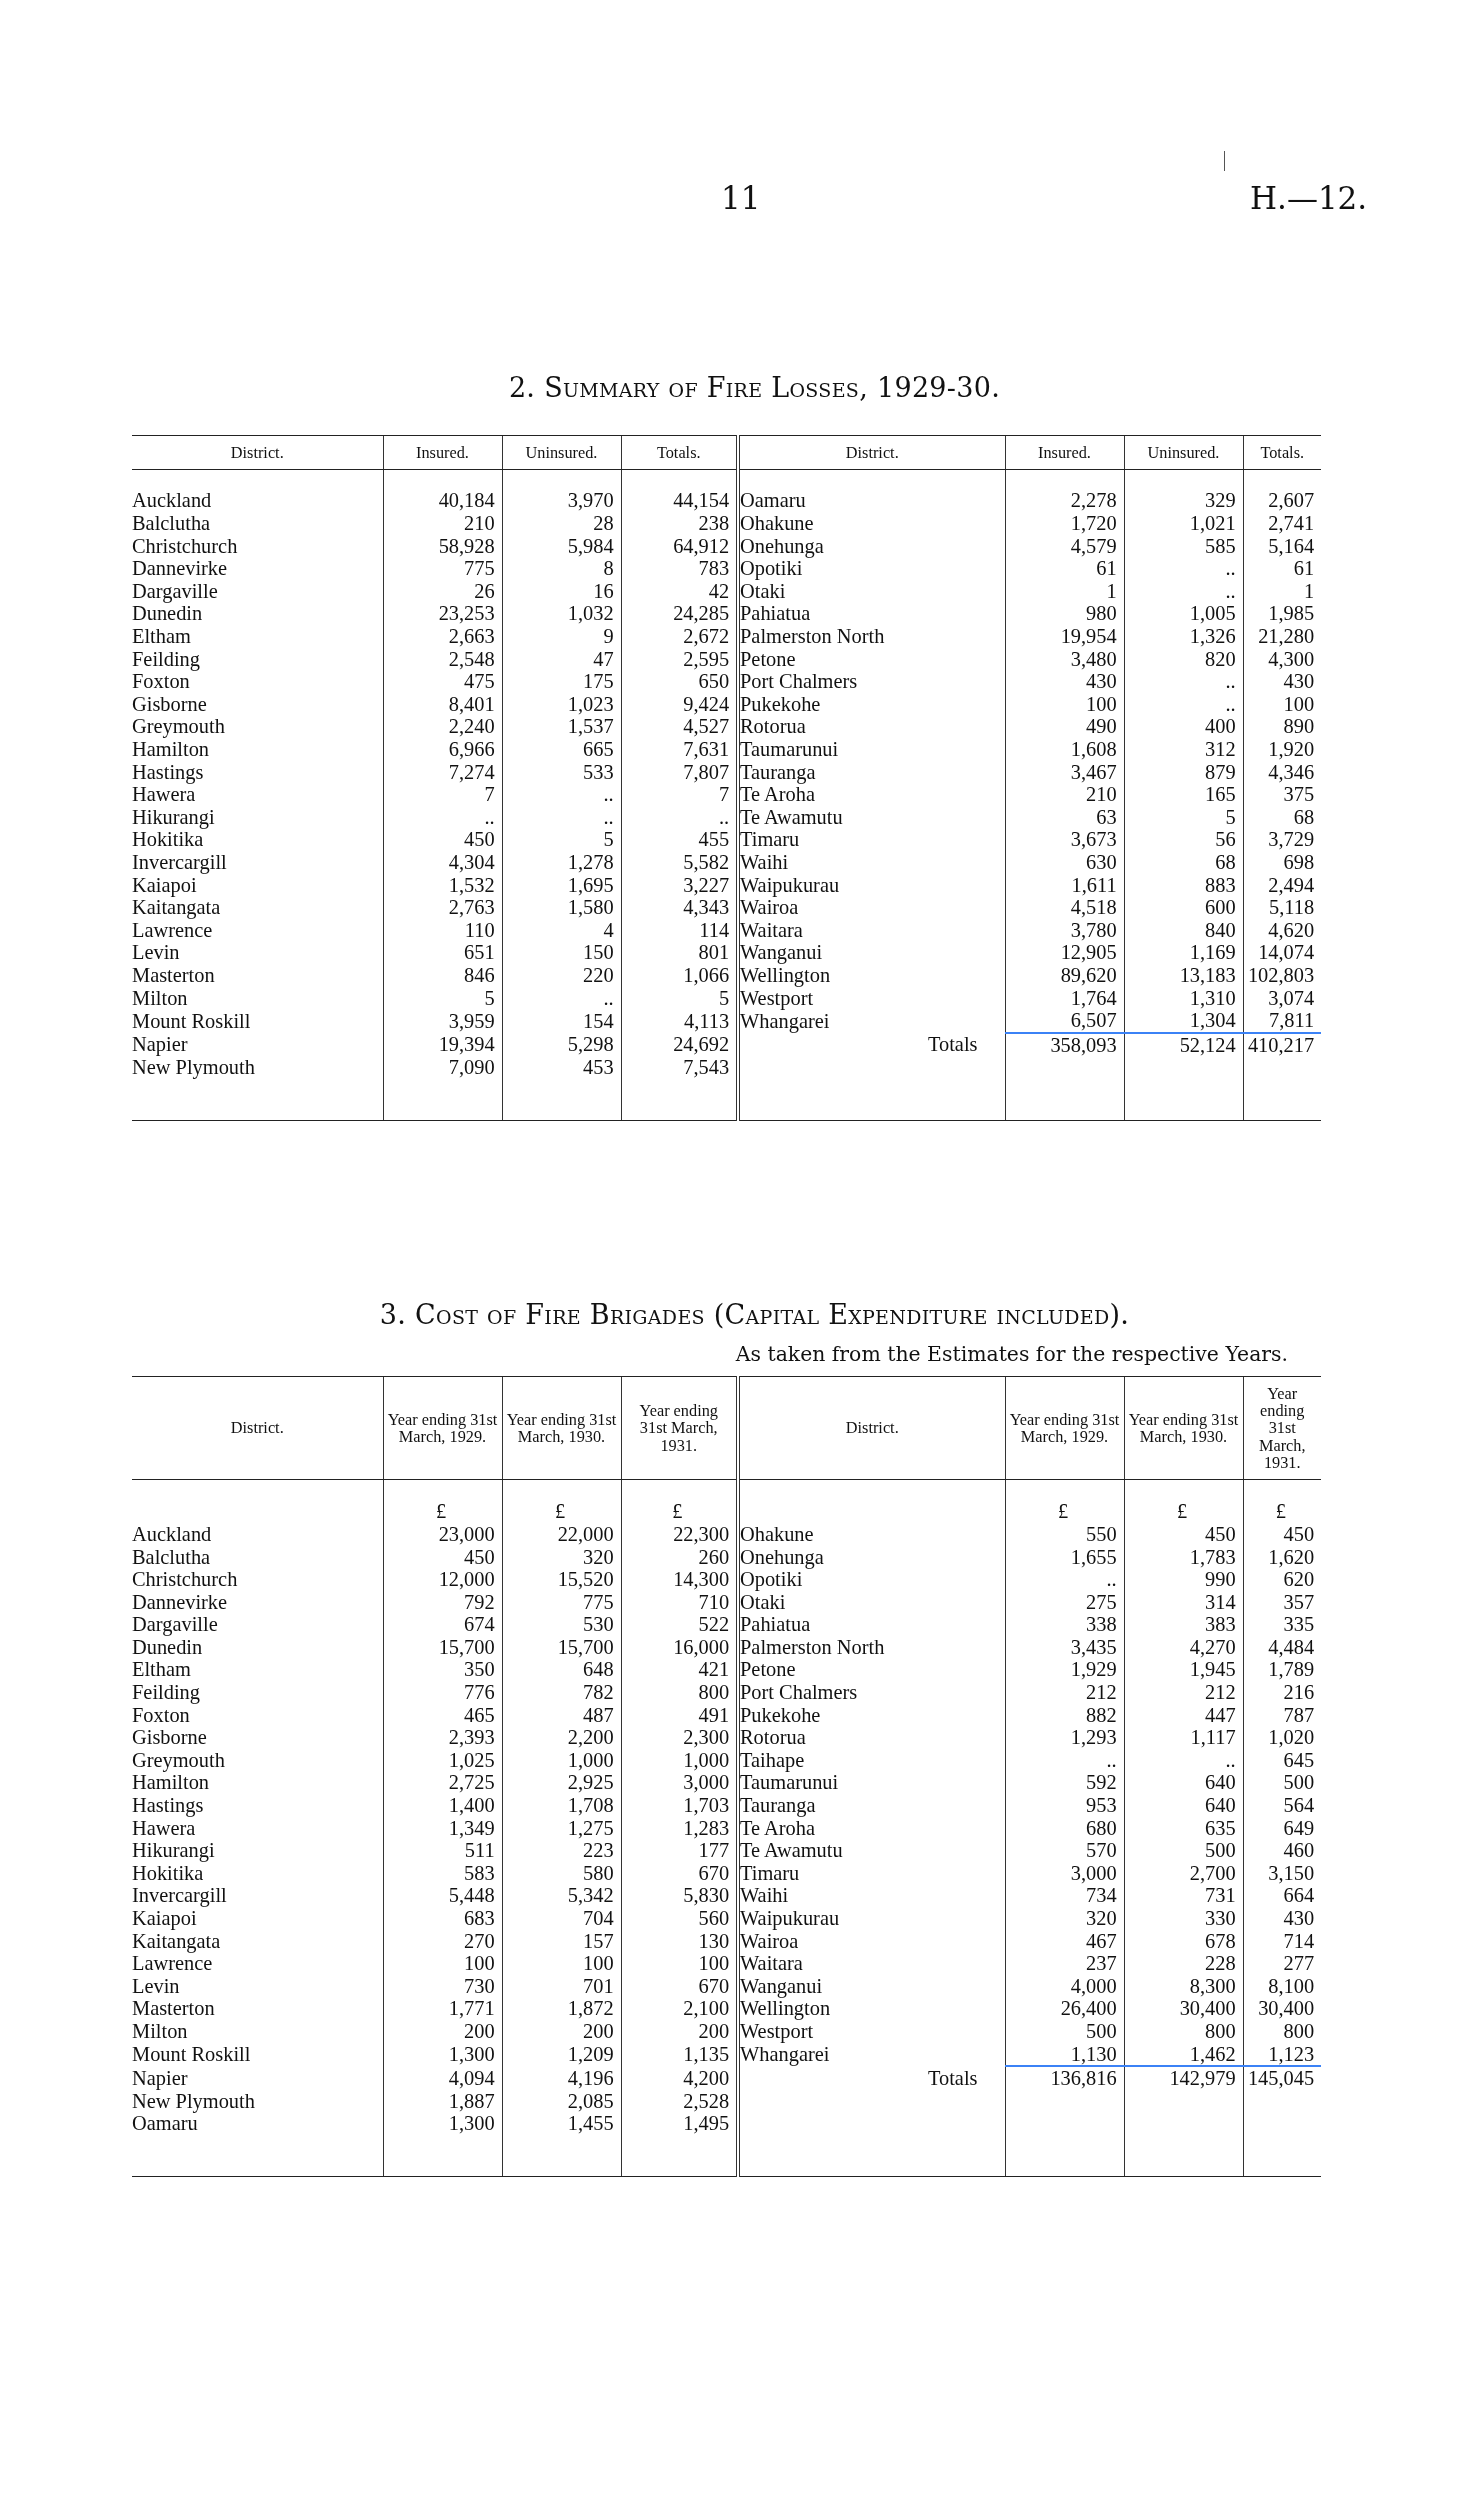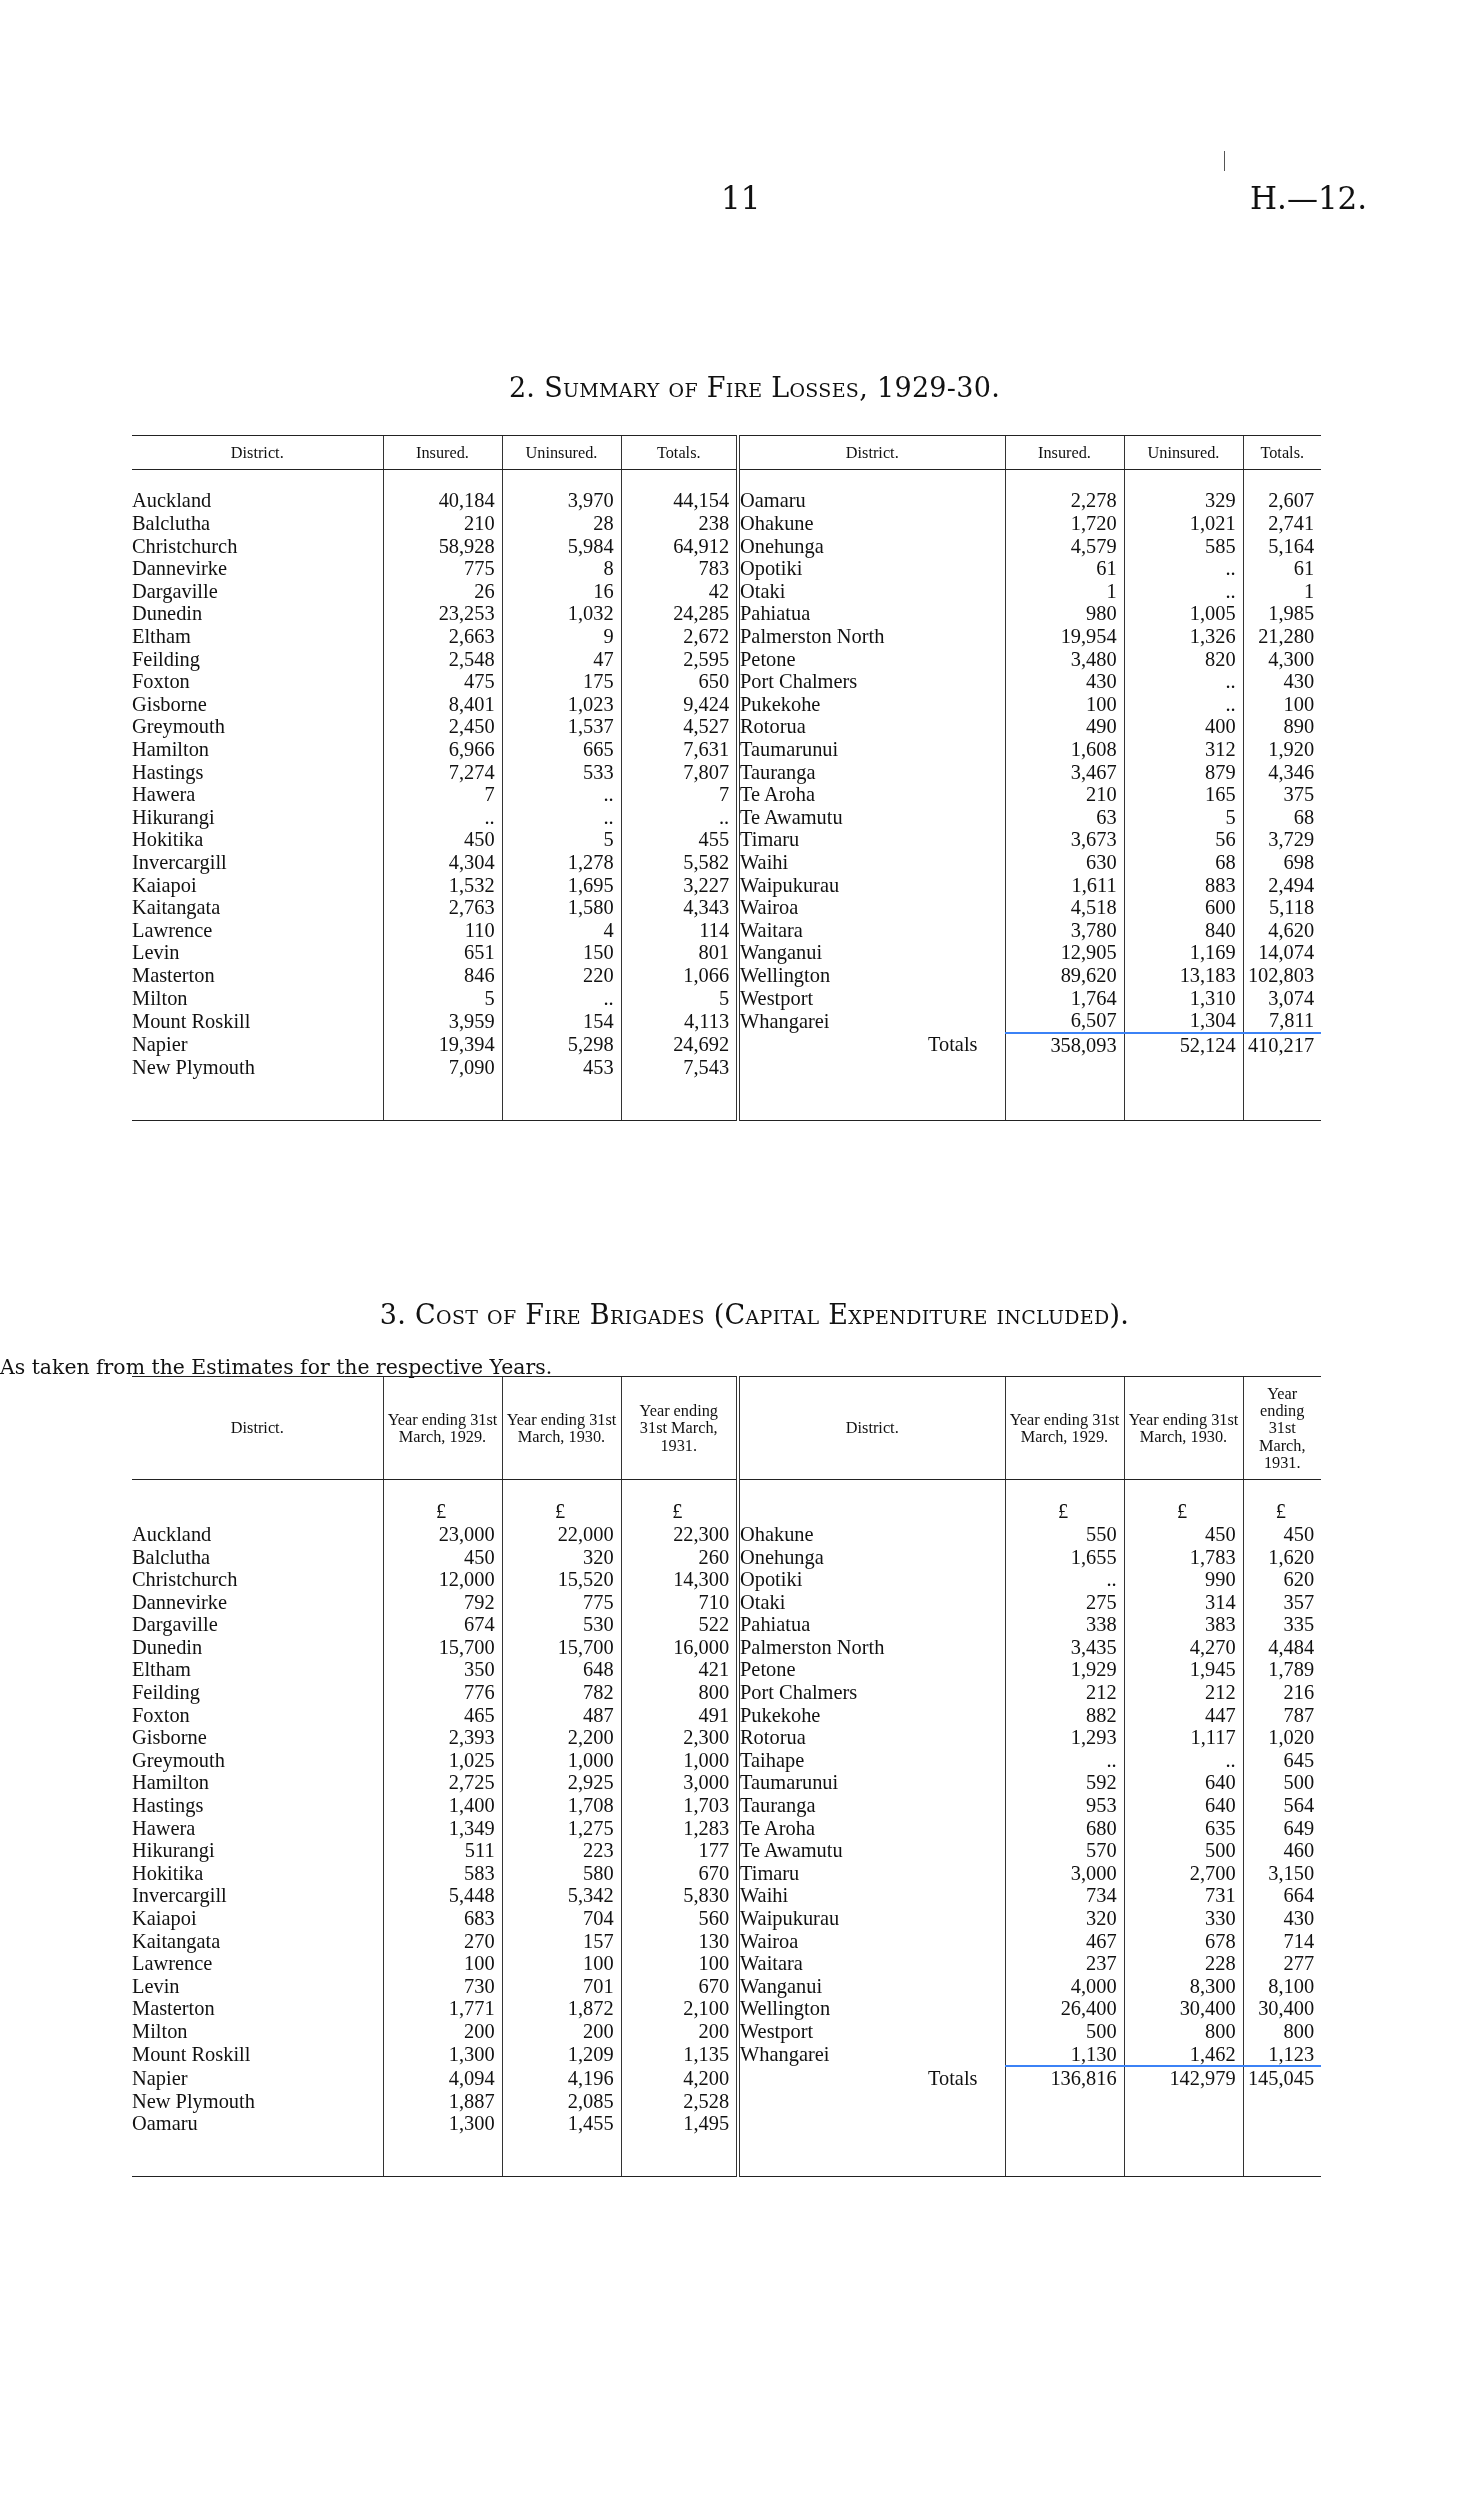--- a/index.html
+++ b/index.html
@@ -9,21 +9,21 @@
   }
   .page-number { position: absolute; top: 180px; left: 721px; font-size: 31px; }
   .doc-ref { position: absolute; top: 180px; left: 1250px; font-size: 31px; }
   .ref-tick { position: absolute; left: 1224px; top: 151px; width: 1.4px; height: 20.4px; background: #555; }
 
   .section-title {
     position: absolute; left: 16px; width: 1477px; text-align: center;
     font-size: 27px; letter-spacing: 0.3px;
   }
   .section-title .sc { font-variant: small-caps; }
-  .subtitle { position: absolute; left: 0; width: 1288px; text-align: left; font-size: 20.4px; margin-top: 13px; }
+  .subtitle { position: absolute; left: 0; width: 1288px; text-align: right; font-size: 20.4px; }
 
   table.ledger {
     position: absolute; left: 132px; width: 1189px;
     border-collapse: collapse; table-layout: fixed;
     font-family: "Liberation Serif", "DejaVu Serif", serif;
   }
   table.ledger th {
     font-weight: normal; font-size: 16.3px; text-align: center; line-height: 1.05;
     border-top: 1.4px solid #222; border-bottom: 1.4px solid #222;
     padding: 8.2px 2.7px;
@@ -183,21 +183,21 @@
         <td class="num vline">8,401</td>
         <td class="num vline">1,023</td>
         <td class="num vline">9,424</td>
         <td class="name dline">Pukekohe</td>
         <td class="num vline">100</td>
         <td class="num vline">..</td>
         <td class="num vline">100</td>
       </tr>
       <tr>
         <td class="name">Greymouth</td>
-        <td class="num vline">2,450</td>
+        <td class="num vline">2,240</td>
         <td class="num vline">1,537</td>
         <td class="num vline">4,527</td>
         <td class="name dline">Rotorua</td>
         <td class="num vline">490</td>
         <td class="num vline">400</td>
         <td class="num vline">890</td>
       </tr>
       <tr>
         <td class="name">Hamilton</td>
         <td class="num vline">6,966</td>

